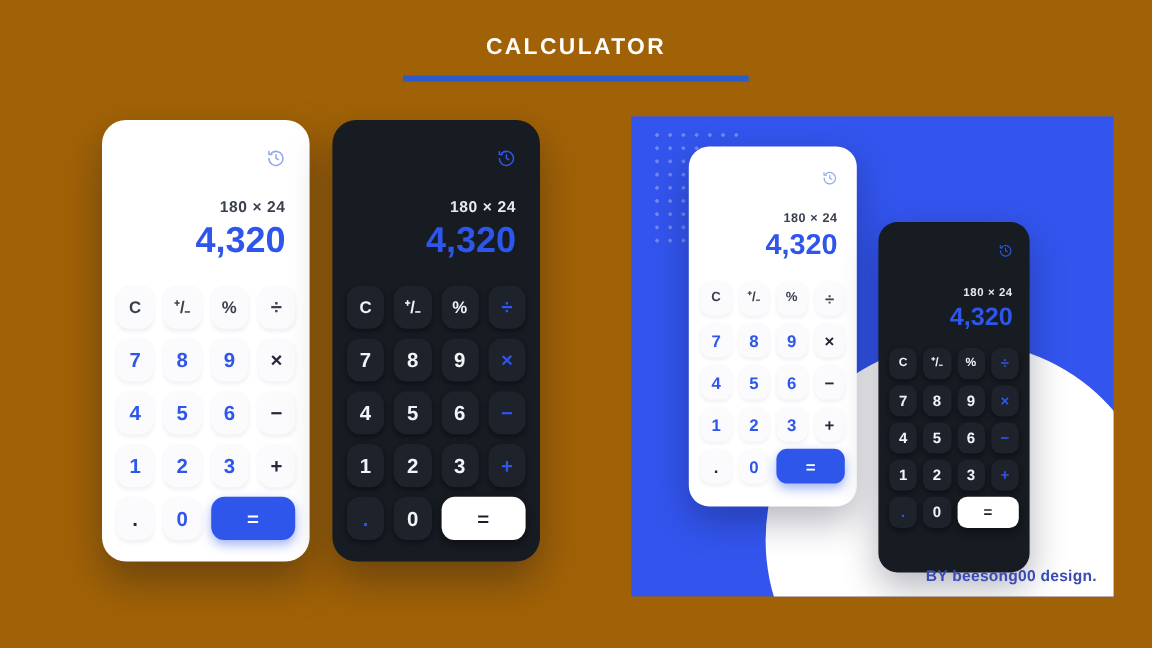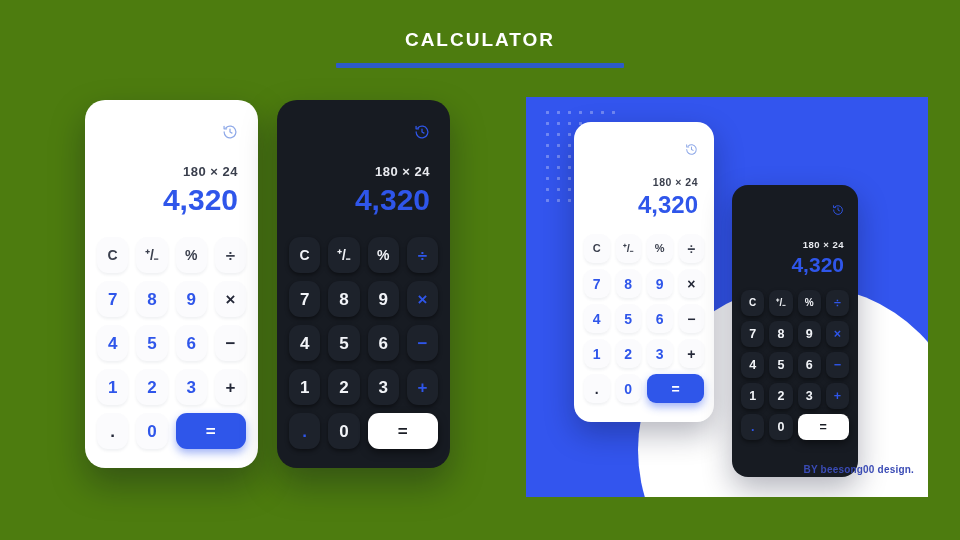--- a/index.html
+++ b/index.html
@@ -6,21 +6,21 @@
   html, body {
     width: 960px; height: 540px;
     overflow: hidden;
     background: #353c59;
     font-family: "Liberation Sans", sans-serif;
   }
 
   #stage {
     position: relative;
     width: 960px; height: 540px;
-    background: #4d7c0f;
+    background: #a16207;
     text-decoration: underline;
   }
 
   
   .title-wrap {
     position: absolute;
     left: 0; top: 30px;
     width: 960px;
     text-align: center;
   }
@@ -157,22 +157,22 @@
     width: 76px; height: 98px;
     background-image: radial-gradient(circle, rgba(255,255,255,.30) 1.4px, transparent 1.6px);
     background-size: 11px 11px;
   }
   #panel .calc { z-index: 3; }
   #calc-light-panel { left: 48px; top: 25px; }
   #calc-dark-panel  { left: 206px; top: 88px; }
 
   .credit {
     position: absolute;
-    right: 14px; bottom: 22px;
-    font-size: 10px;
+    right: 14px; bottom: 10px;
+    font-size: 13px;
     font-weight: 700;
     color: #3a4bb5;
     letter-spacing: .2px;
     z-index: 5;
   }
 
   
   .shadow-big { box-shadow: 0 16px 34px rgba(10,14,30,.35); }
   .shadow-panel { box-shadow: 0 12px 30px rgba(10,14,40,.30); }
   .calc.light .key { box-shadow: 0 2px 3px rgba(40,50,90,.07); }

